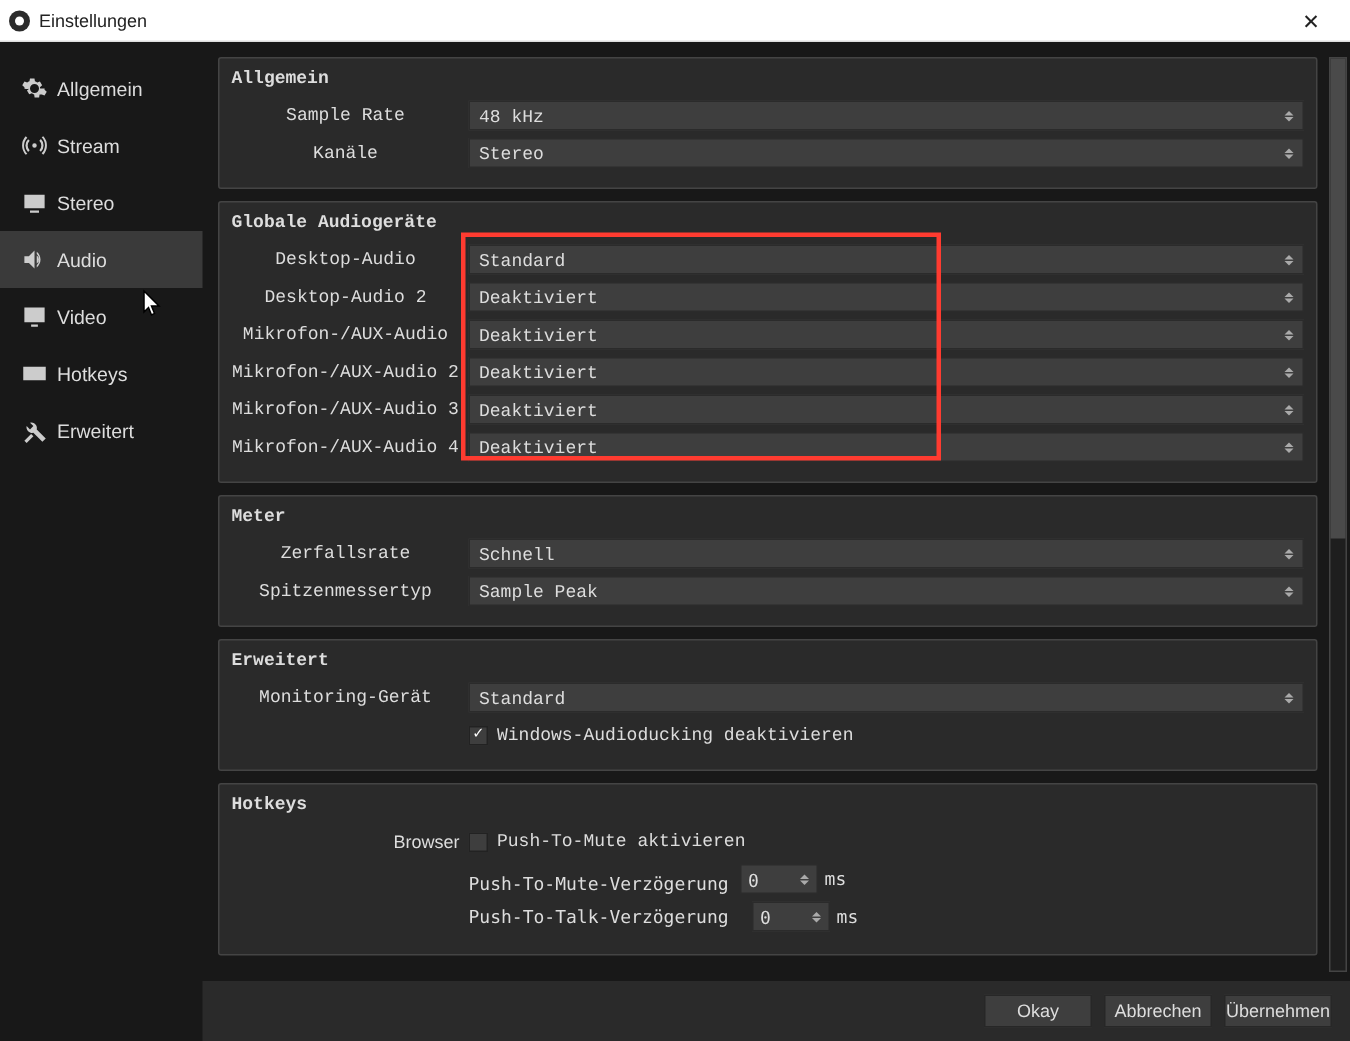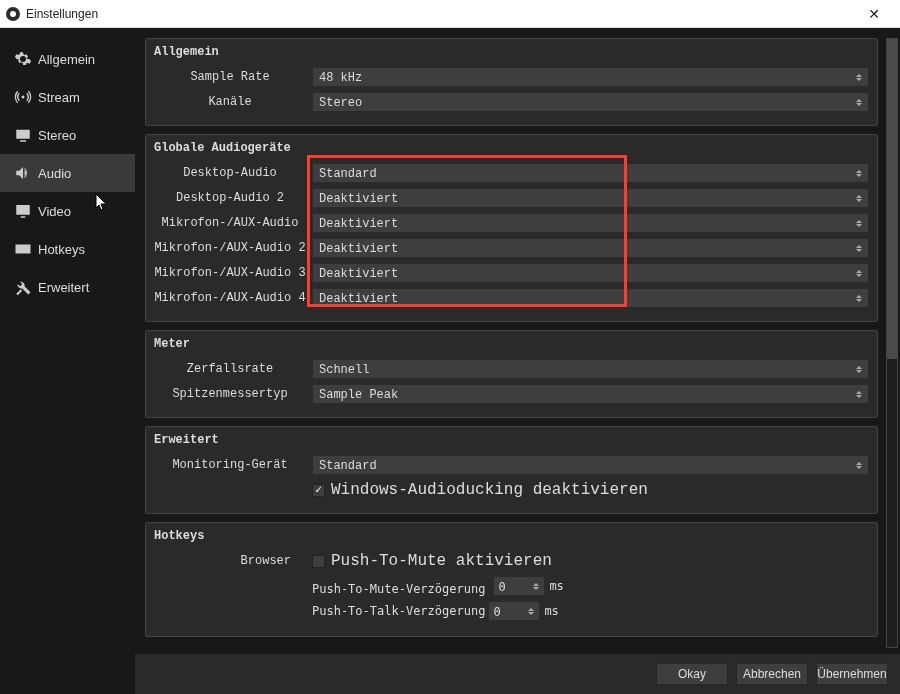--- a/index.html
+++ b/index.html
@@ -31,28 +31,28 @@
   .select .spin::before, .select .spin::after { content:""; width:0;height:0; border-left:3px solid transparent;border-right:3px solid transparent;}
   .select .spin::before{ border-bottom:3px solid #aaa;}
   .select .spin::after{ border-top:3px solid #aaa;}
   .numbox { display:flex; align-items:center;}
   .numbox .nval{ width:52px; background:#3e3e3e; color:#ddd; font-size:12px; font-family:Consolas,monospace; height:20px; line-height:20px; padding:0 4px; border:1px solid #2b2b2b; position:relative;}
   .numbox .nval .spin{position:absolute; right:2px; top:0; bottom:0; width:12px; display:flex; flex-direction:column; justify-content:center; align-items:center; gap:1px;}
   .numbox .nval .spin::before,.numbox .nval .spin::after{content:"";width:0;height:0;border-left:3px solid transparent;border-right:3px solid transparent;}
   .numbox .nval .spin::before{border-bottom:3px solid #aaa;}
   .numbox .nval .spin::after{border-top:3px solid #aaa;}
   .numbox .unit{ color:#ddd; font-size:12px; font-family:Consolas,monospace; margin-left:4px;}
-  .check { display:flex; align-items:center; gap:6px; color:#ddd; font-size:16px; font-family:Consolas,"Courier New",monospace;}
+  .check { display:flex; align-items:center; gap:6px; color:#ddd; font-size:12px; font-family:Consolas,"Courier New",monospace;}
   .check .box{ width:13px; height:13px; background:#3e3e3e; border:1px solid #222; display:flex; align-items:center; justify-content:center;}
   .check .box.checked::after{ content:"✓"; color:#fff; font-size:11px; line-height:1;}
   .highlight { position: relative; }
   .highlight-box { position: absolute; border: 3px solid #ff3b30; pointer-events: none; z-index: 5; }
   .footer { height:40px; display:flex; align-items:center; justify-content:flex-end; gap:8px; padding-right:12px; background:#2a2a2a;}
   .btn { min-width:72px; height:22px; background:#3e3e3e; border:1px solid #272727; color:#ddd; font-size:12px; display:flex; align-items:center; justify-content:center; cursor:pointer;}
-  .hk-group-label{ width:158px; text-align:right; color:#ddd; font-size:12px; font-family:Liberation Mono, monospace; padding-right:21px;}
+  .hk-group-label{ width:158px; text-align:right; color:#ddd; font-size:12px; font-family:Liberation Sans, sans-serif; padding-right:6px;}
 </style>
 </head>
 <body>
 
 <div class="titlebar">
   <span class="icon"></span>
   <span class="title">Einstellungen</span>
   <span class="close">✕</span>
 </div>
 
@@ -232,21 +232,21 @@
             <div class="ctrl" style="display:flex;align-items:flex-end;gap:8px;">
               <span style="color:#ddd;font-size:12px;font-family:Consolas,monospace;">Push-To-Mute-Verzögerung</span>
               <div class="numbox">
                 <div class="nval"><span>0</span><span class="spin"></span></div>
                 <span class="unit">ms</span>
               </div>
             </div>
           </div>
         <div class="row">
             <div class="lbl"></div>
-            <div class="ctrl" style="display:flex;align-items:center;gap:3px;">
+            <div class="ctrl" style="display:flex;align-items:center;gap:16px;">
               <span style="color:#ddd;font-size:12px;font-family:Consolas,monospace;">Push-To-Talk-Verzögerung</span>
               <div class="numbox">
                 <div class="nval"><span>0</span><span class="spin"></span></div>
                 <span class="unit">ms</span>
               </div>
             </div>
           </div>
         <div style="height:8px"></div>
 
       </div>

